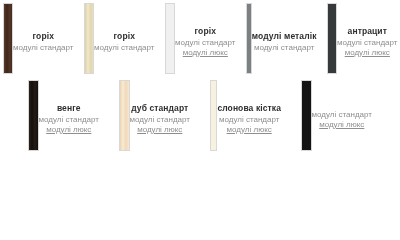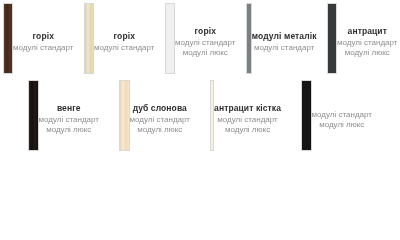--- a/index.html
+++ b/index.html
@@ -68,20 +68,21 @@
     white-space: nowrap;
   }
   .sub {
     font-size: 8px;
     color: #8e8e8e;
     white-space: nowrap;
     margin-top: 2px;
   }
   .sub + .sub {
     margin-top: 0px;
+    text-decoration: underline;
   }
 </style>
 </head>
 <body>
 
 <div class="palette">
   <div class="row row-top">
       <div class="swatch-cell">
         <div class="swatch" style="background:#4a2c1e;background-image:repeating-linear-gradient(90deg,rgba(255,255,255,0.05) 0px, rgba(255,255,255,0.05) 1px,rgba(0,0,0,0.10) 2px, rgba(0,0,0,0.10) 4px,rgba(255,255,255,0.03) 5px, rgba(255,255,255,0.03) 7px,rgba(0,0,0,0.06) 8px, rgba(0,0,0,0.06) 11px);">
           <div class="grain"></div>
@@ -139,31 +140,31 @@
           <div class="name">венге</div>
           <div class="sub">модулі стандарт</div>
           <div class="sub">модулі люкс</div>
         </div>
       </div>
       <div class="swatch-cell">
         <div class="swatch" style="background:#f5dfc0;background-image:repeating-linear-gradient(90deg,rgba(0,0,0,0.035) 0px, rgba(0,0,0,0.035) 1px,rgba(255,255,255,0.25) 2px, rgba(255,255,255,0.25) 4px,rgba(0,0,0,0.02) 5px, rgba(0,0,0,0.02) 7px,rgba(255,255,255,0.18) 8px, rgba(255,255,255,0.18) 11px);">
           <div class="grain"></div>
         </div>
         <div class="caption">
-          <div class="name">дуб слонова</div>
+          <div class="name">дуб стандарт</div>
           <div class="sub">модулі стандарт</div>
           <div class="sub">модулі люкс</div>
         </div>
       </div>
       <div class="swatch-cell">
         <div class="swatch" style="background:#f7f2e0;">
           <div class="grain"></div>
         </div>
         <div class="caption">
-          <div class="name">антрацит кістка</div>
+          <div class="name">слонова кістка</div>
           <div class="sub">модулі стандарт</div>
           <div class="sub">модулі люкс</div>
         </div>
       </div>
       <div class="swatch-cell">
         <div class="swatch" style="background:#141414;">
           <div class="grain"></div>
         </div>
         <div class="caption">
           <div class="sub">модулі стандарт</div>

